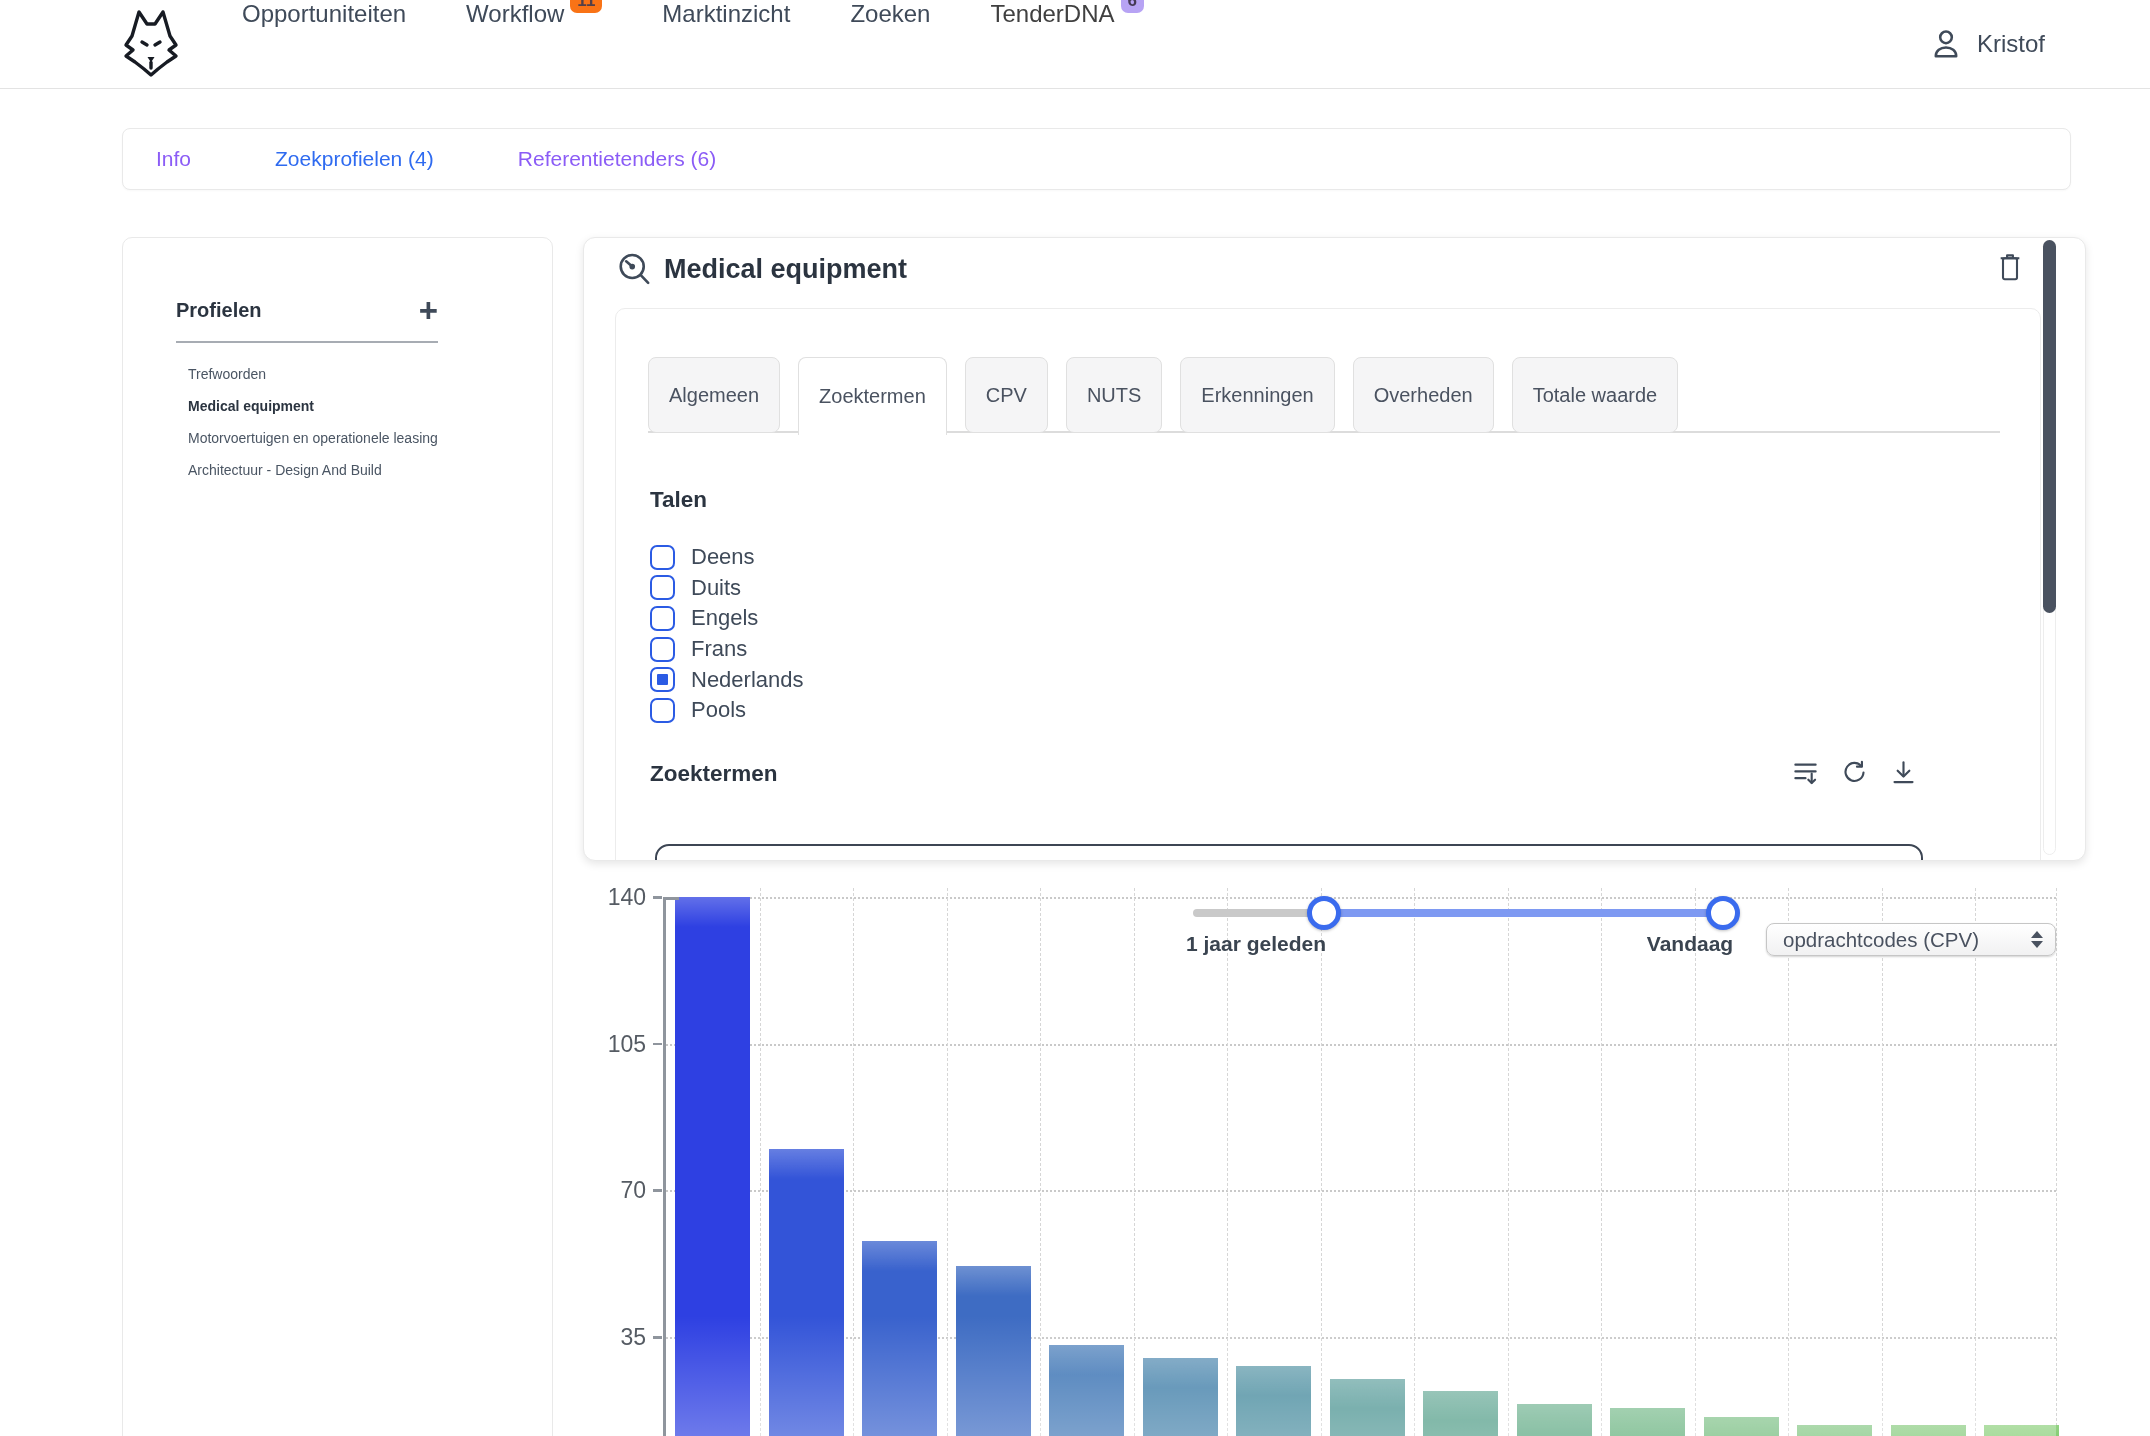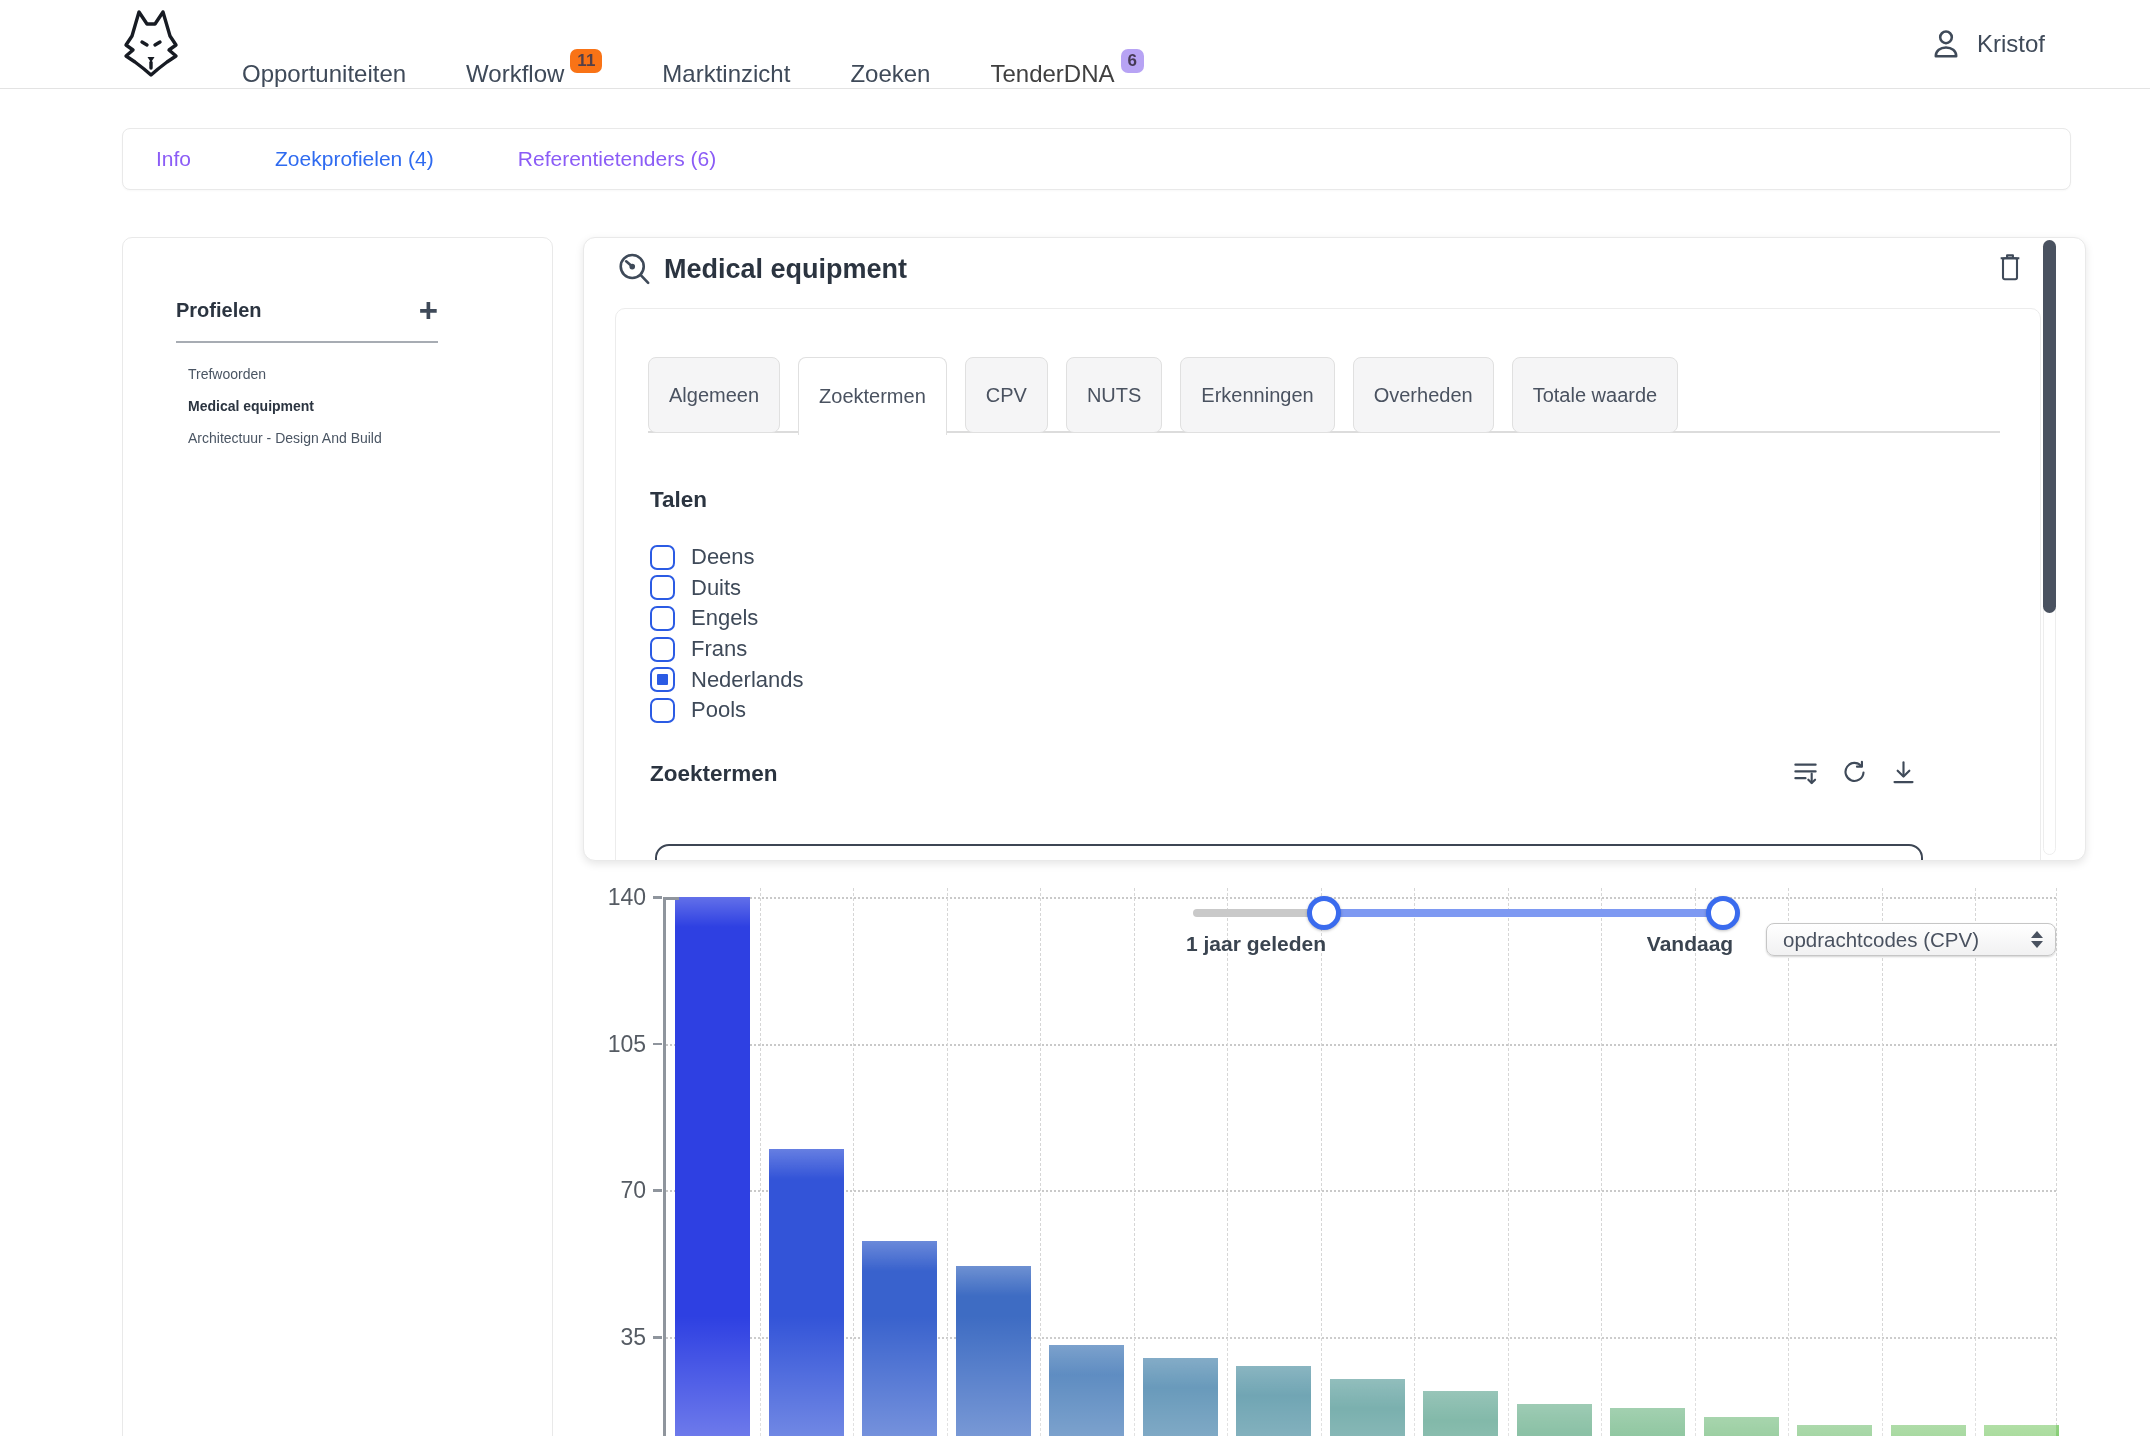--- a/index.html
+++ b/index.html
@@ -4,21 +4,21 @@
 <style>
   html,body{margin:0;padding:0;}
   body{
     width:2150px;height:1436px;position:relative;overflow:hidden;background:#fff;
     font-family:"Liberation Sans", sans-serif;color:#3f4a59;
   }
   
   .header{position:absolute;left:0;top:0;width:2150px;height:88px;background:#fff;
     border-bottom:1px solid #e3e3e3;z-index:6;}
   .logo{position:absolute;left:118px;top:9px;cursor:pointer;}
-  .nav{position:absolute;left:242px;top:0;height:88px;display:flex;align-items:flex-end;gap:60px;}
+  .nav{position:absolute;left:242px;top:0;height:88px;display:flex;align-items:flex-start;gap:60px;}
   .nav-item{font-size:24px;color:#3f4a59;display:inline-flex;align-items:center;cursor:pointer;position:relative;}
   .nav-item.active .nav-label{color:#404040;}
   .badge{font-size:17px;font-weight:700;padding:3px 7px;border-radius:7px;margin-left:6px;transform:translateY(-13px);line-height:1.1;}
   .badge-pink{background:#f97316;color:#534049;}
   .badge-purple{background:#b7a3f4;color:#463a56;}
   .user{position:absolute;right:105px;top:0;height:88px;display:flex;align-items:center;gap:14px;font-size:24px;cursor:pointer;}
   
   .tabbar{position:absolute;left:122px;top:128px;width:1949px;height:62px;background:#fff;
     border:1px solid #e9e9e9;border-radius:8px;display:flex;align-items:center;
     padding-left:33px;gap:84px;box-sizing:border-box;box-shadow:0 1px 2px rgba(0,0,0,0.03);z-index:5;}
@@ -202,20 +202,21 @@
 
 <aside class="sidebar">
   <div class="sb-head">
     <h2 class="sb-title">Profielen</h2>
     <span class="plus">+</span>
   </div>
   <div class="sb-divider"></div>
   <ul class="sb-list" id="profile-list">
       <li class="sb-item">Trefwoorden</li>
       <li class="sb-item active">Medical equipment</li>
+      <li class="sb-item">Motorvoertuigen en operationele leasing</li>
       <li class="sb-item">Architectuur - Design And Build</li>
     </ul>
 </aside>
 
 <section class="panel">
   <svg class="profile-icon" width="36" height="38" viewBox="0 0 26 27" fill="none" stroke="#3f4a59" stroke-width="1.9" stroke-linecap="round">
     <circle cx="11" cy="11" r="8.3"></circle>
     <circle cx="11" cy="11" r="1.1" fill="#3f4a59"></circle>
     <path d="M11 11 L6.6 7.2"></path>
     <path d="M17 17 L22.5 22.8"></path>

